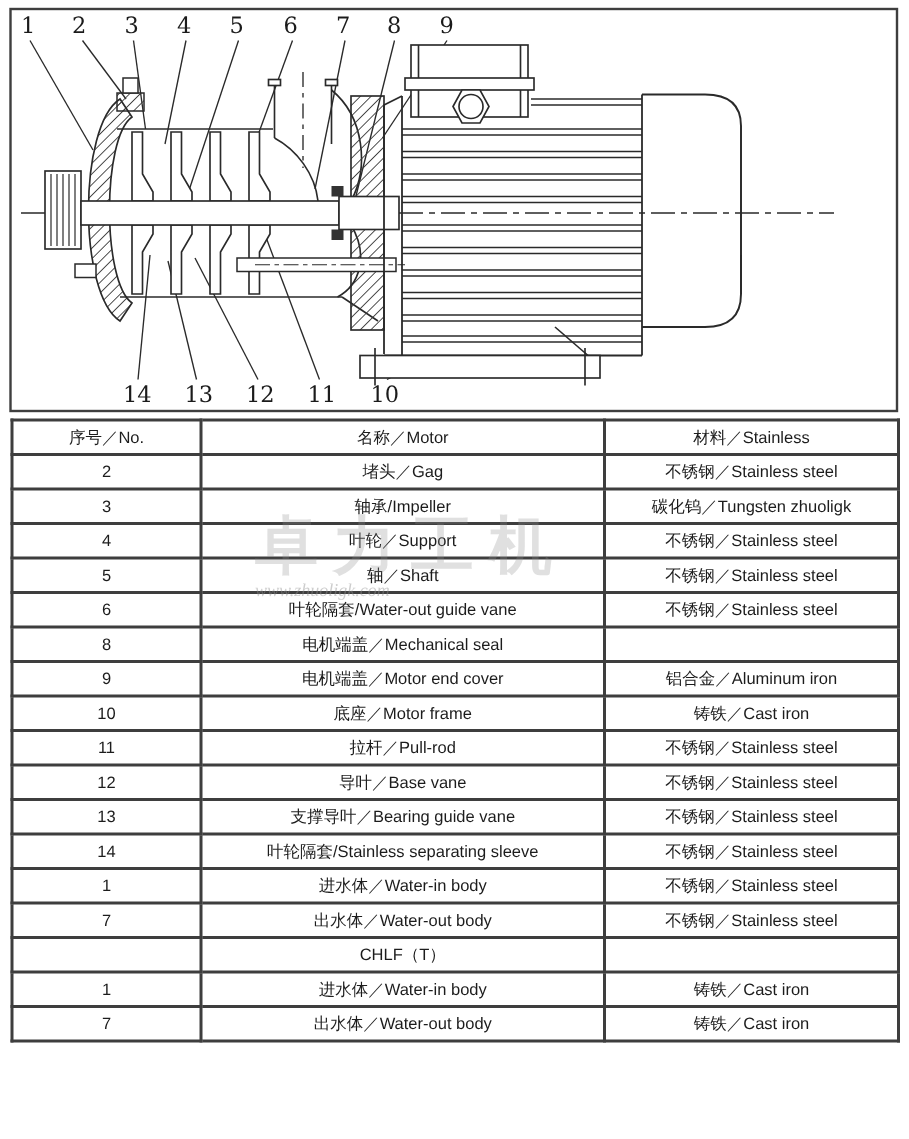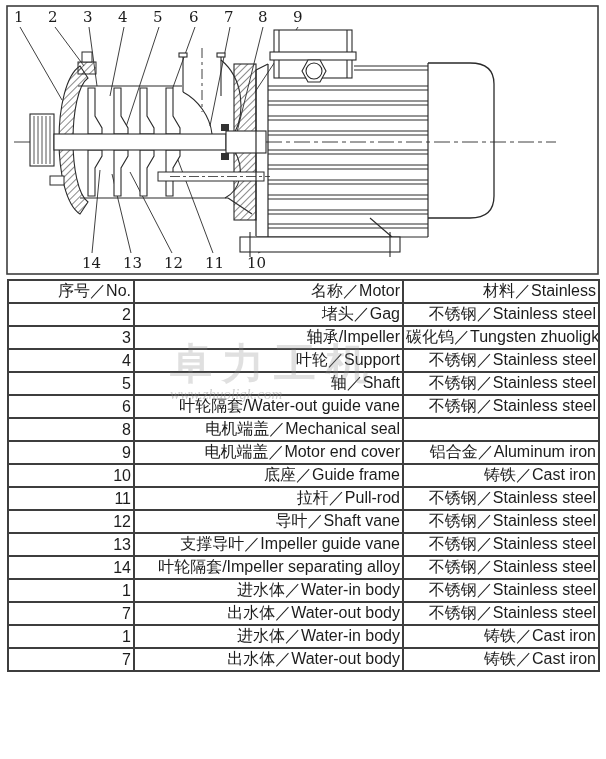--- a/index.html
+++ b/index.html
@@ -7,28 +7,28 @@
         font-family:"Liberation Sans",sans-serif;overflow:hidden;}
   
   #diagram-wrap{position:absolute;left:0;top:0;width:606px;height:277px;}
   svg text.callout{font-family:"DejaVu Serif","Liberation Serif",serif;
                    font-size:15px;fill:#1b1b1b;}
   
   #watermark{position:absolute;left:170px;top:336px;width:300px;
              text-align:left;pointer-events:none;z-index:5;}
   #watermark .wm-cn{font-size:42px;font-weight:bold;letter-spacing:10px;
              color:rgba(145,145,145,0.28);font-family:"Liberation Sans",sans-serif;}
-  #watermark .wm-url{font-size:15px;font-style:italic;margin-top:-6px;
+  #watermark .wm-url{font-size:12px;font-style:italic;margin-top:-6px;
              color:rgba(145,145,145,0.45);font-family:"Liberation Serif",serif;}
   
   #parts-table{position:absolute;left:7px;top:279px;width:591px;
                border-collapse:collapse;table-layout:fixed;z-index:2;}
   #parts-table th,#parts-table td{
       border:2px solid #3e3e3e;height:21px;padding:0 2px;
-      font-size:16px;font-weight:normal;color:#1c1c1c;text-align:right;
+      font-size:11px;font-weight:normal;color:#1c1c1c;text-align:center;
       vertical-align:middle;background:transparent;
       white-space:nowrap;overflow:hidden;}
 </style>
 </head>
 <body>
 
 <div id="page">
 
   <div id="diagram-wrap">
   <svg width="606" height="277" viewBox="0 0 606 277">
@@ -244,52 +244,57 @@
           <td>电机端盖／Mechanical seal</td>
           <td></td>
         </tr>
         <tr>
           <td>9</td>
           <td>电机端盖／Motor end cover</td>
           <td>铝合金／Aluminum iron</td>
         </tr>
         <tr>
           <td>10</td>
-          <td>底座／Guide frame</td>
+          <td>底座／Motor frame</td>
           <td>铸铁／Cast iron</td>
         </tr>
         <tr>
           <td>11</td>
           <td>拉杆／Pull-rod</td>
           <td>不锈钢／Stainless steel</td>
         </tr>
         <tr>
           <td>12</td>
-          <td>导叶／Shaft vane</td>
+          <td>导叶／Base vane</td>
           <td>不锈钢／Stainless steel</td>
         </tr>
         <tr>
           <td>13</td>
-          <td>支撑导叶／Impeller guide vane</td>
+          <td>支撑导叶／Bearing guide vane</td>
           <td>不锈钢／Stainless steel</td>
         </tr>
         <tr>
           <td>14</td>
-          <td>叶轮隔套/Impeller separating alloy</td>
+          <td>叶轮隔套/Stainless separating sleeve</td>
           <td>不锈钢／Stainless steel</td>
         </tr>
         <tr>
           <td>1</td>
           <td>进水体／Water-in body</td>
           <td>不锈钢／Stainless steel</td>
         </tr>
         <tr>
           <td>7</td>
           <td>出水体／Water-out body</td>
           <td>不锈钢／Stainless steel</td>
+        </tr>
+        <tr>
+          <td></td>
+          <td>CHLF（T）</td>
+          <td></td>
         </tr>
         <tr>
           <td>1</td>
           <td>进水体／Water-in body</td>
           <td>铸铁／Cast iron</td>
         </tr>
         <tr>
           <td>7</td>
           <td>出水体／Water-out body</td>
           <td>铸铁／Cast iron</td>

